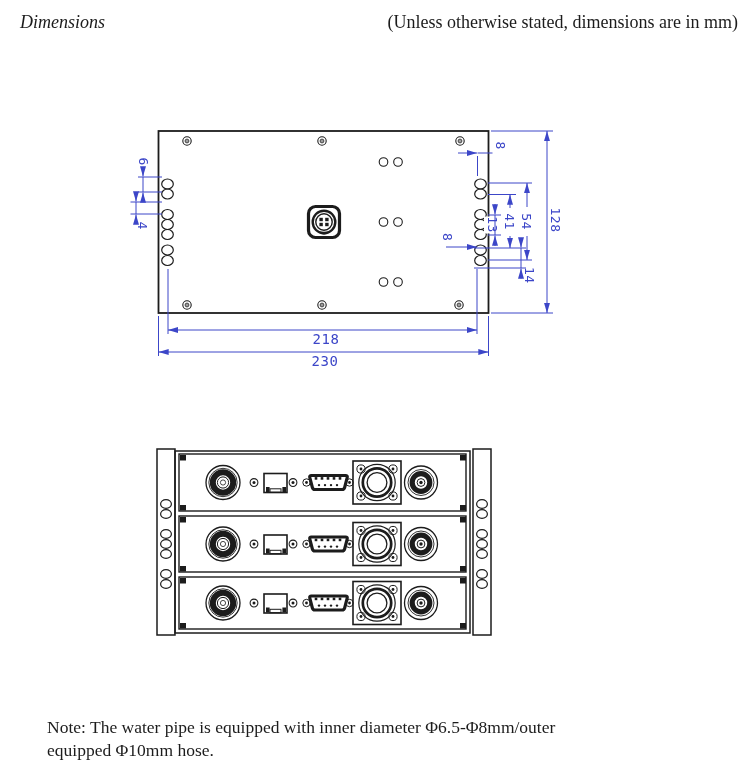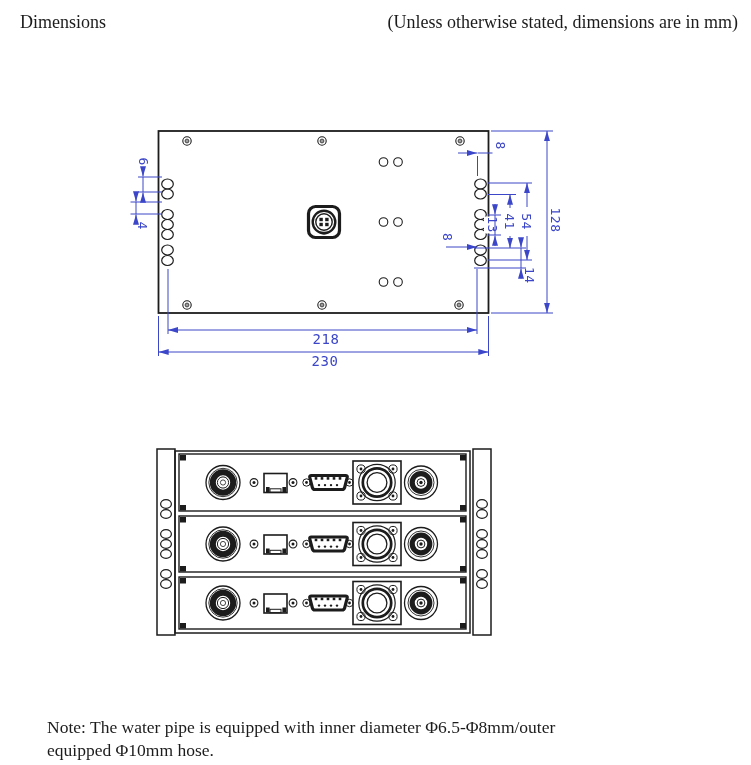--- a/index.html
+++ b/index.html
@@ -1,18 +1,18 @@
 <!DOCTYPE html>
 <html><head>
 <meta charset="utf-8">
 <style>
   html,body{margin:0;padding:0;background:#fff;}
   .page{position:relative;width:751px;height:765px;background:#ffffff;overflow:hidden;
         font-family:"Liberation Serif",serif;color:#1c1c1c;}
-  .hdr-title{position:absolute;left:20px;top:12px;font-size:18px;}
+  .hdr-title{position:absolute;left:20px;top:12px;font-size:18px;font-style:italic;}
   .hdr-units{position:absolute;right:13px;top:12px;font-size:18px;margin-left:12px;}
   .note{position:absolute;left:47px;top:716px;width:660px;font-size:17.5px;line-height:22.5px;}
   svg{position:absolute;left:0;top:0;}
   .k1{stroke:#1c1c1c;fill:none;}
   .kw{stroke:#1c1c1c;fill:#ffffff;}
   .kf{fill:#1c1c1c;stroke:none;}
   .d{stroke:#3c46c8;stroke-width:1;fill:none;}
   .dt{fill:#3c46c8;font-family:"DejaVu Sans Mono",monospace;font-size:13px;letter-spacing:0.5px;}
   .dtb{font-size:14px;}
 </style>

